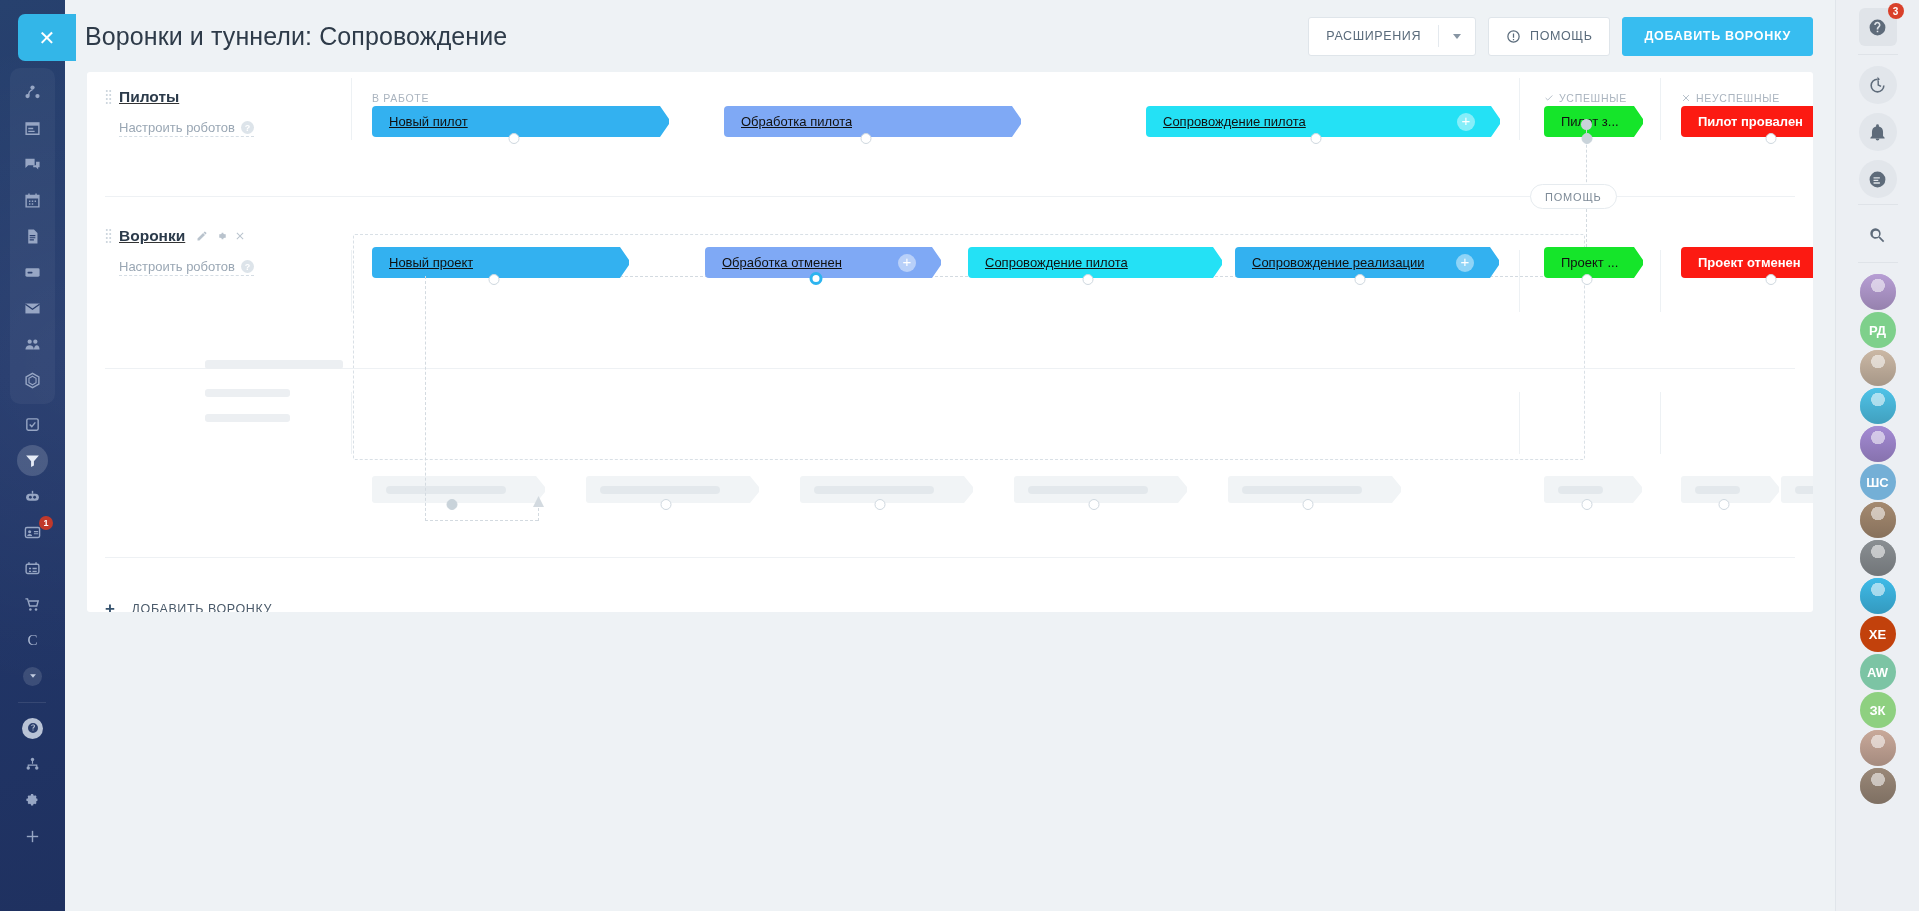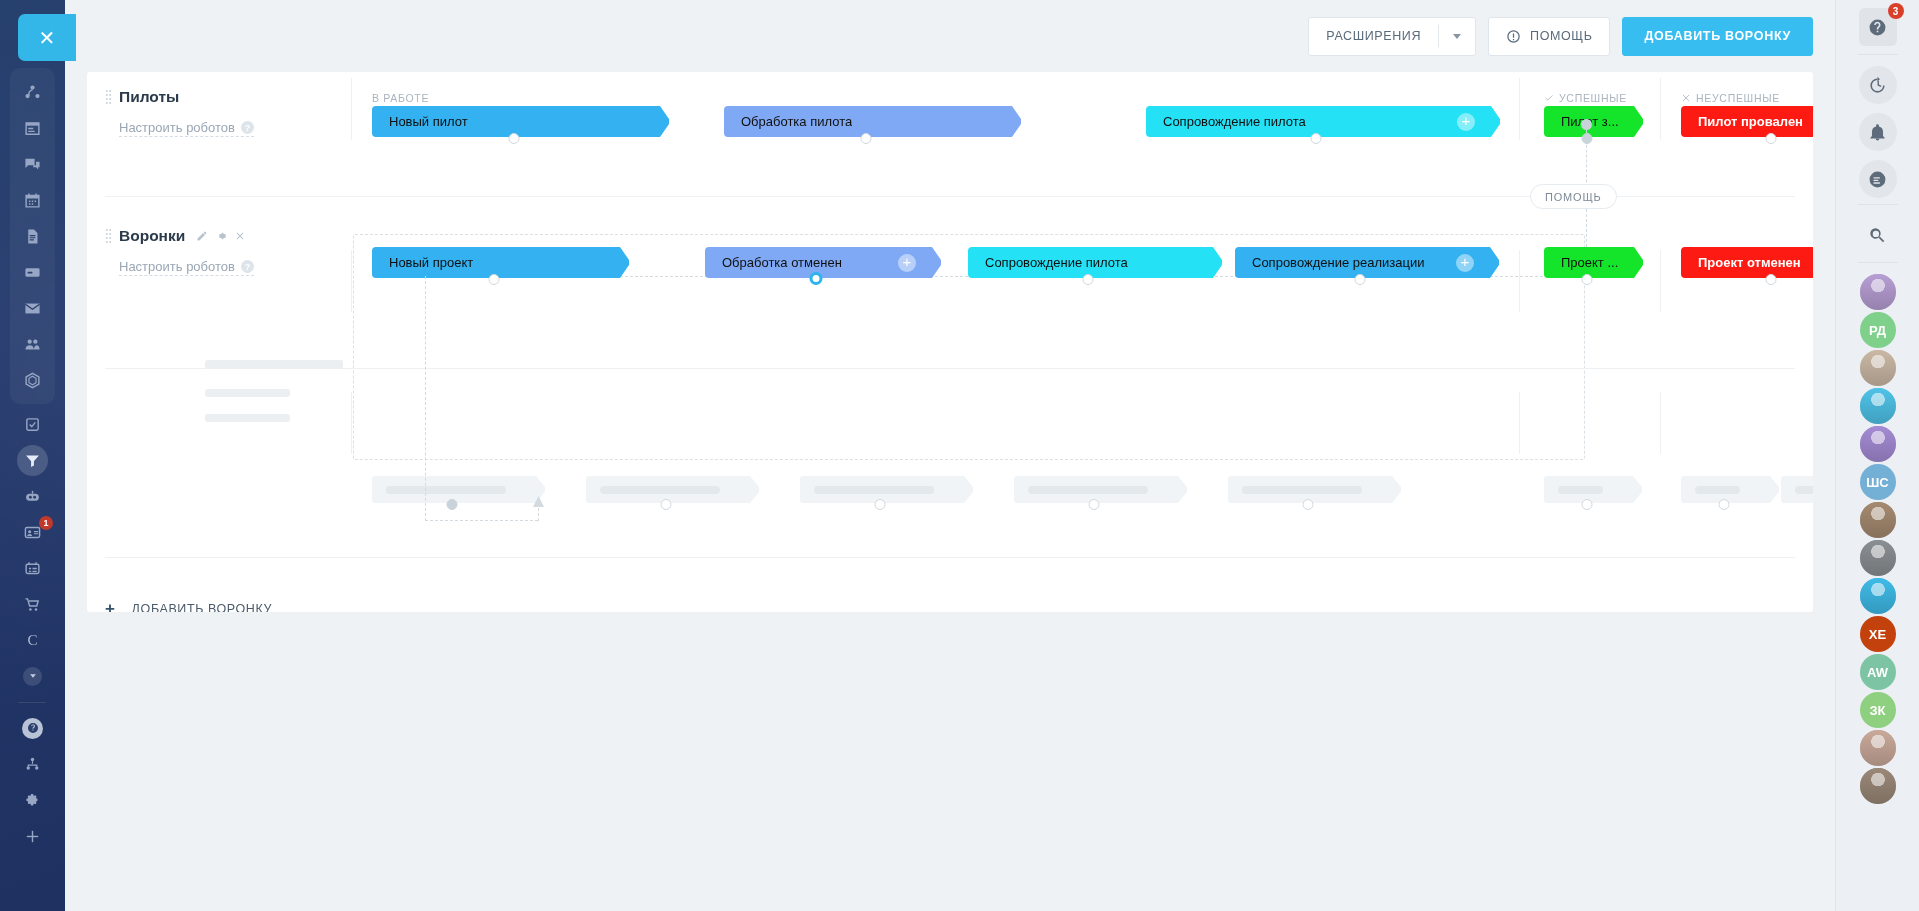--- a/index.html
+++ b/index.html
@@ -88,21 +88,21 @@
   }
 
   
   #board{
     margin:0 22px; background:#fff; border-radius:3px;
     height:540px; position:relative; overflow:hidden;
   }
   .row-label{
     position:absolute; left:18px; top:0; width:200px;
   }
-  .row-title{ display:flex; align-items:center; gap:7px; }
+  .row-title{ display:flex; align-items:center; gap:7px;text-decoration:underline; }
   .drag-dots{
     width:7px; height:16px;
     background-image:radial-gradient(#c9d2da 1px, transparent 1.1px);
     background-size:3.5px 4px; opacity:.9;
   }
   .row-title .name{ font-size:15.5px; font-weight:bold; color:#2b3a4a;}
   .row-icons{ display:flex; gap:7px; align-items:center; margin-left:4px;}
   .row-icons svg{ width:12px; height:12px; fill:#b9c3cd; cursor:pointer;}
   .robots{
     margin-top:14px; margin-left:14px; font-size:13px; color:#9aa7b4;
@@ -140,21 +140,21 @@
     color:#fff; font-size:15px; line-height:1; font-weight:300; z-index:3;
   }
   .stage .plus span{ margin-top:-2px; }
   .conn{
     position:absolute; bottom:-7px; left:50%; transform:translateX(-50%);
     width:11px; height:11px; border-radius:50%; border:1.4px solid #cfd8df;
     background:#fff; z-index:4;
   }
   .conn.filled{ background:#c9d3da; border-color:#c9d3da;}
   .conn.active{ border:3px solid #2db4ef; background:#fff; width:13px;height:13px;}
-  .stage.light { color:#101010; }
+  .stage.light { color:#101010;text-decoration:underline; }
   .stage.white-txt{ color:#fff; font-weight:bold; }
 
   
   .sk-bar{ background:#eceff2; border-radius:3px; }
   .ghost-stage{
     position:absolute; height:27px; background:#f1f4f6; border-radius:3px 0 0 3px;
     display:flex; align-items:center; padding-left:14px;
   }
   .ghost-stage .arrow{ position:absolute; right:-13px; top:0; width:14px; height:27px;}
   .ghost-stage .inner{ height:8px; background:#e3e8ec; border-radius:4px;}
@@ -355,20 +355,21 @@
           <path d="M11 4h2v16h-2z"></path>
           <path d="M4 11h16v2H4z"></path>
         </svg>
       </div>
   </div>
 </div>
 
 <div id="main">
 
   <div id="pagehead">
+    <div id="page-title">Воронки и туннели: Сопровождение</div>
     <div id="head-actions">
       <div class="btn btn-split">
         <span class="lbl">РАСШИРЕНИЯ</span>
         <span class="sep"></span>
         <span class="caret">
             <i></i>
           </span>
       </div>
       <div class="btn btn-help">
         <span class="ico">

